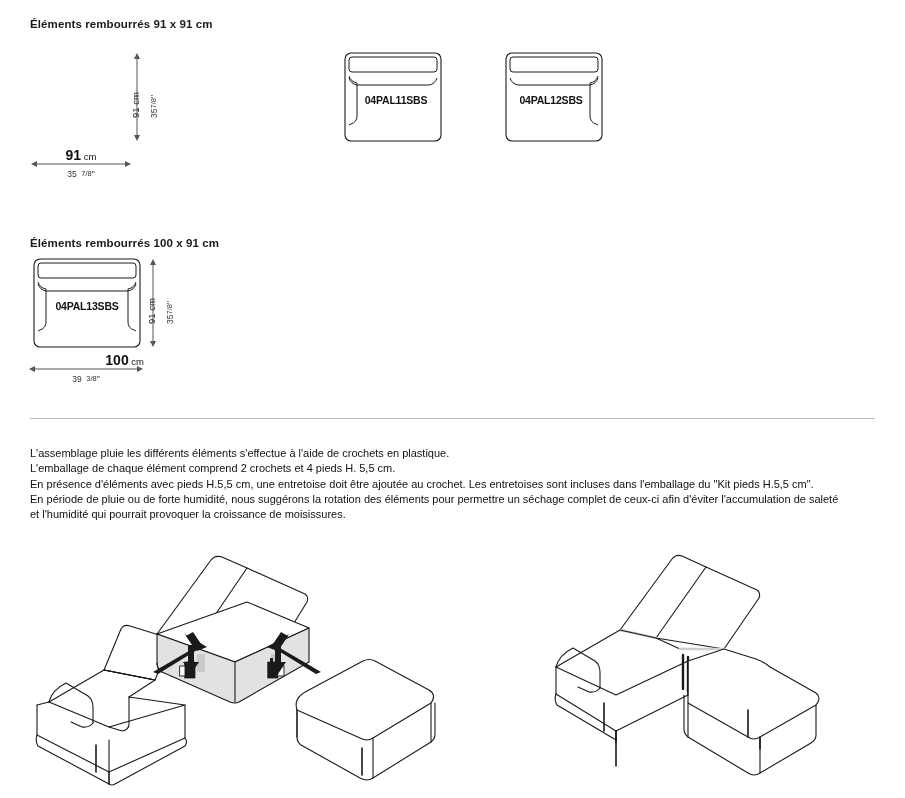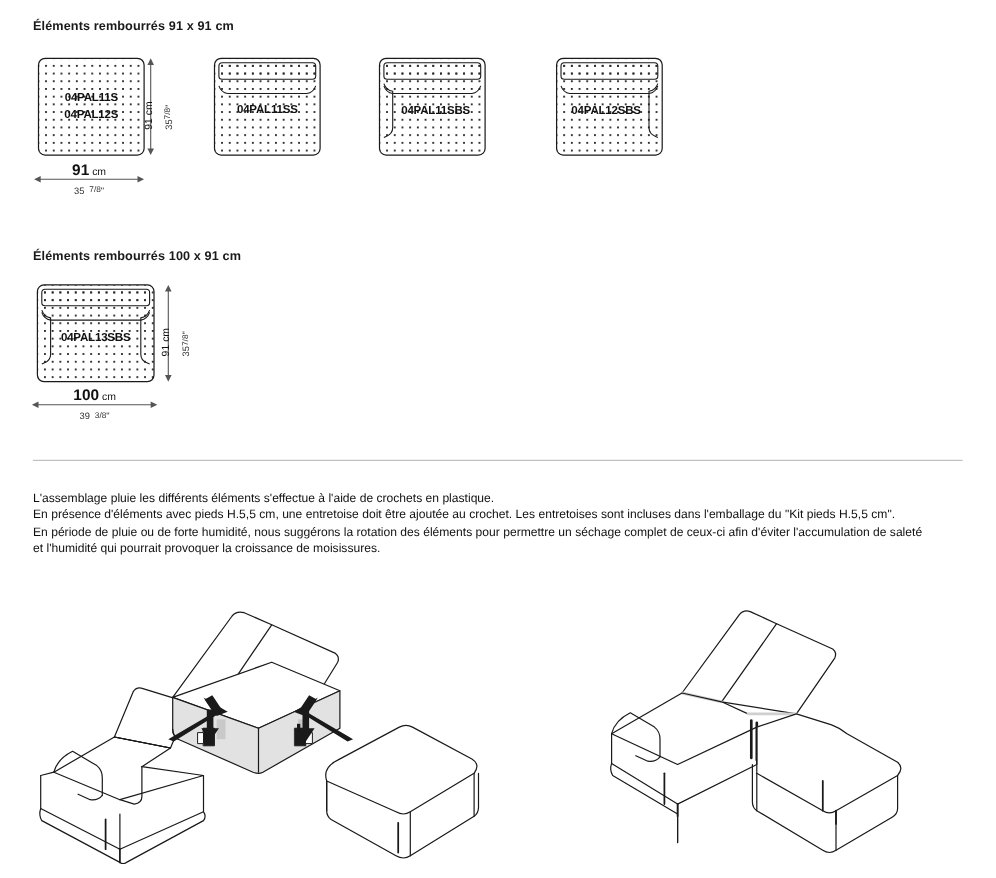--- a/index.html
+++ b/index.html
@@ -77,32 +77,20 @@
   .iso { position: absolute; }
   .iso svg { display: block; overflow: visible; }
 </style>
 </head>
 <body>
 
 <div class="page">
 
   <div class="section-title" style="left:30px; top:18px;">Éléments rembourrés 91 x 91 cm</div>
 
-  <div class="module" style="left:34px; top:52px;">
-    <svg width="98" height="90" viewBox="0 0 98 90">
-      <defs>
-        <pattern id="stip" width="7" height="7" patternUnits="userSpaceOnUse">
-          <rect x="0" y="0" width="1.7" height="1.7" fill="#2a2a2a"></rect>
-        </pattern>
-      </defs>
-      <rect x="1" y="1" width="96" height="88" rx="6" ry="6" fill="url(#stip)" stroke="#1a1a1a" stroke-width="1.1"></rect>
-      <text class="mod-code" x="49" y="40" text-anchor="middle">04PAL11S</text>
-      <text class="mod-code" x="49" y="55" text-anchor="middle">04PAL12S</text>
-    </svg>
-  </div>
 
   <div class="dim" style="left:130px; top:52px;">
     <svg width="14" height="90" viewBox="0 0 14 90">
       <line x1="7" y1="4" x2="7" y2="86" stroke="#555" stroke-width="1"></line>
       <path d="M7 1 L4 7 L10 7 Z" fill="#555"></path>
       <path d="M7 89 L4 83 L10 83 Z" fill="#555"></path>
     </svg>
   </div>
   <div class="dim-v-label dim-cm" style="left:130px; top:118px;">91 cm</div>
   <div class="dim-v-label" style="left:143px; top:118px;">
@@ -116,28 +104,20 @@
       <path d="M101 5 L95 2 L95 8 Z" fill="#555"></path>
     </svg>
   </div>
   <div class="dim-h-label" style="left:30px; top:146px; width:102px;">
     <span class="dim-cm"><b>91</b> <span>cm</span></span>
   </div>
   <div class="dim-h-label" style="left:30px; top:163px; width:102px;">
     <span class="dim-in">35</span> <span class="dim-in frac">7/8</span><span class="dim-in">"</span>
   </div>
 
-  <div class="module" style="left:194px; top:52px;">
-    <svg width="98" height="90" viewBox="0 0 98 90">
-      <rect x="1" y="1" width="96" height="88" rx="6" ry="6" fill="url(#stip)" stroke="#1a1a1a" stroke-width="1.1"></rect>
-      <rect x="5" y="5" width="88" height="15" rx="3" ry="3" fill="url(#stip)" stroke="#1a1a1a" stroke-width="1"></rect>
-      <path d="M5 26 Q7 32 13 33 L85 33 Q91 32 93 26" fill="none" stroke="#1a1a1a" stroke-width="1"></path>
-      <text class="mod-code" x="49" y="51" text-anchor="middle">04PAL11SS</text>
-    </svg>
-  </div>
 
   <div class="module" style="left:344px; top:52px;">
     <svg width="98" height="90" viewBox="0 0 98 90">
       <rect x="1" y="1" width="96" height="88" rx="6" ry="6" fill="url(#stip)" stroke="#1a1a1a" stroke-width="1.1"></rect>
       <rect x="5" y="5" width="88" height="15" rx="3" ry="3" fill="url(#stip)" stroke="#1a1a1a" stroke-width="1"></rect>
       <path d="M5 26 Q7 32 13 33 L85 33 Q91 32 93 26" fill="none" stroke="#1a1a1a" stroke-width="1"></path>
       <path d="M5 24 Q7 30 13 31 L13 64 Q13 70 7 72 L5 73" fill="none" stroke="#1a1a1a" stroke-width="1"></path>
       <text class="mod-code" x="52" y="52" text-anchor="middle">04PAL11SBS</text>
     </svg>
   </div>
@@ -145,21 +125,21 @@
   <div class="module" style="left:505px; top:52px;">
     <svg width="98" height="90" viewBox="0 0 98 90">
       <rect x="1" y="1" width="96" height="88" rx="6" ry="6" fill="url(#stip)" stroke="#1a1a1a" stroke-width="1.1"></rect>
       <rect x="5" y="5" width="88" height="15" rx="3" ry="3" fill="url(#stip)" stroke="#1a1a1a" stroke-width="1"></rect>
       <path d="M5 26 Q7 32 13 33 L85 33 Q91 32 93 26" fill="none" stroke="#1a1a1a" stroke-width="1"></path>
       <path d="M93 24 Q91 30 85 31 L85 64 Q85 70 91 72 L93 73" fill="none" stroke="#1a1a1a" stroke-width="1"></path>
       <text class="mod-code" x="46" y="52" text-anchor="middle">04PAL12SBS</text>
     </svg>
   </div>
 
-  <div class="section-title" style="left:30px; top:227px;">Éléments rembourrés 100 x 91 cm</div>
+  <div class="section-title" style="left:30px; top:237px;">Éléments rembourrés 100 x 91 cm</div>
 
   <div class="module" style="left:33px; top:258px;">
     <svg width="108" height="90" viewBox="0 0 108 90">
       <rect x="1" y="1" width="106" height="88" rx="6" ry="6" fill="url(#stip)" stroke="#1a1a1a" stroke-width="1.1"></rect>
       <rect x="5" y="5" width="98" height="15" rx="3" ry="3" fill="url(#stip)" stroke="#1a1a1a" stroke-width="1"></rect>
       <path d="M5 26 Q7 32 13 33 L95 33 Q101 32 103 26" fill="none" stroke="#1a1a1a" stroke-width="1"></path>
       <path d="M5 24 Q7 30 13 31 L13 64 Q13 70 7 72 L5 73" fill="none" stroke="#1a1a1a" stroke-width="1"></path>
       <path d="M103 24 Q101 30 95 31 L95 64 Q95 70 101 72 L103 73" fill="none" stroke="#1a1a1a" stroke-width="1"></path>
       <text class="mod-code" x="54" y="52" text-anchor="middle">04PAL13SBS</text>
     </svg>
@@ -177,31 +157,32 @@
     <span class="dim-in">35</span><span class="dim-in frac">7/8</span><span class="dim-in">"</span>
   </div>
 
   <div class="dim" style="left:28px; top:360px;">
     <svg width="116" height="10" viewBox="0 0 116 10">
       <line x1="4" y1="5" x2="112" y2="5" stroke="#555" stroke-width="1"></line>
       <path d="M1 5 L7 2 L7 8 Z" fill="#555"></path>
       <path d="M115 5 L109 2 L109 8 Z" fill="#555"></path>
     </svg>
   </div>
-  <div class="dim-h-label" style="left:28px; top:351px; width:116px;">
+  <div class="dim-h-label" style="left:28px; top:351px; width:116px;text-align:right;">
     <span class="dim-cm"><b>100</b> <span>cm</span></span>
   </div>
   <div class="dim-h-label" style="left:28px; top:368px; width:116px;">
     <span class="dim-in">39</span> <span class="dim-in frac">3/8</span><span class="dim-in">"</span>
   </div>
 
   <div class="divider" style="left:30px; top:418px; width:845px;"></div>
 
   <div class="assembly" style="left:30px; top:446px;">
     <div class="assembly-line">L'assemblage pluie les différents éléments s'effectue à l'aide de crochets en plastique.</div>
+    <div class="assembly-line">L'emballage de chaque élément comprend 2 crochets et 4 pieds H. 5,5 cm.</div>
     <div class="assembly-line">En présence d'éléments avec pieds H.5,5 cm, une entretoise doit être ajoutée au crochet. Les entretoises sont incluses dans l'emballage du "Kit pieds H.5,5 cm".</div>
     <div class="assembly-line">En période de pluie ou de forte humidité, nous suggérons la rotation des éléments pour permettre un séchage complet de ceux-ci afin d'éviter l'accumulation de saleté</div>
     <div class="assembly-line">et l'humidité qui pourrait provoquer la croissance de moisissures.</div>
   </div>
 
   <div class="iso" style="left:25px; top:550px;">
     <svg width="425" height="248" viewBox="0 0 425 248">
       <g fill="none" stroke="#1a1a1a" stroke-width="1.1" stroke-linejoin="round" stroke-linecap="round">
 
         <g>

